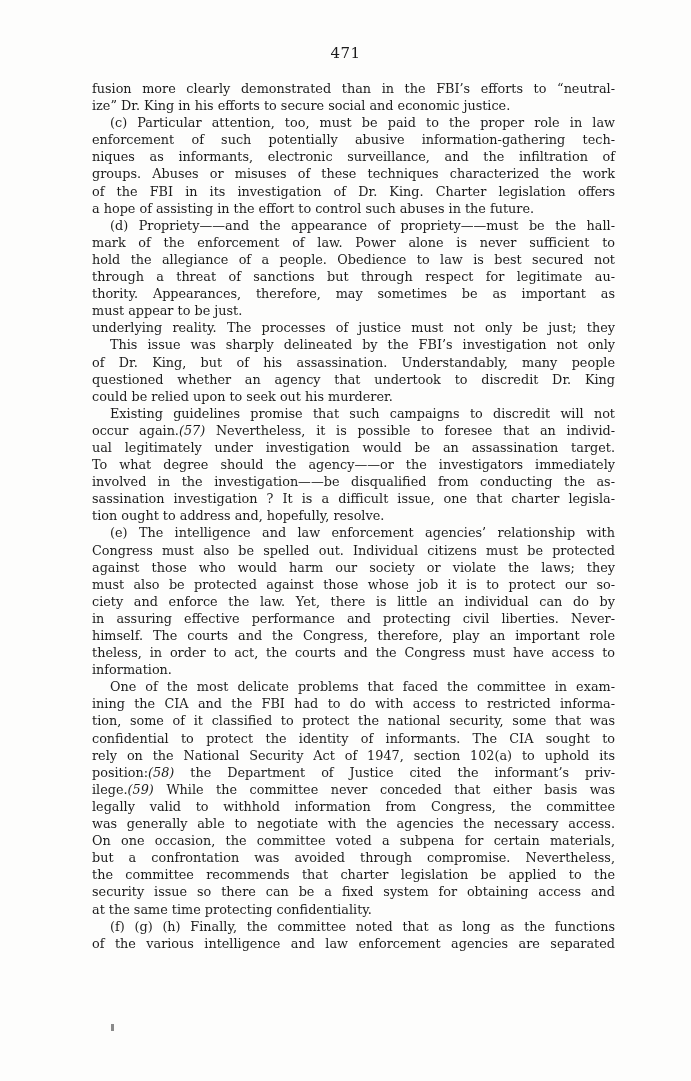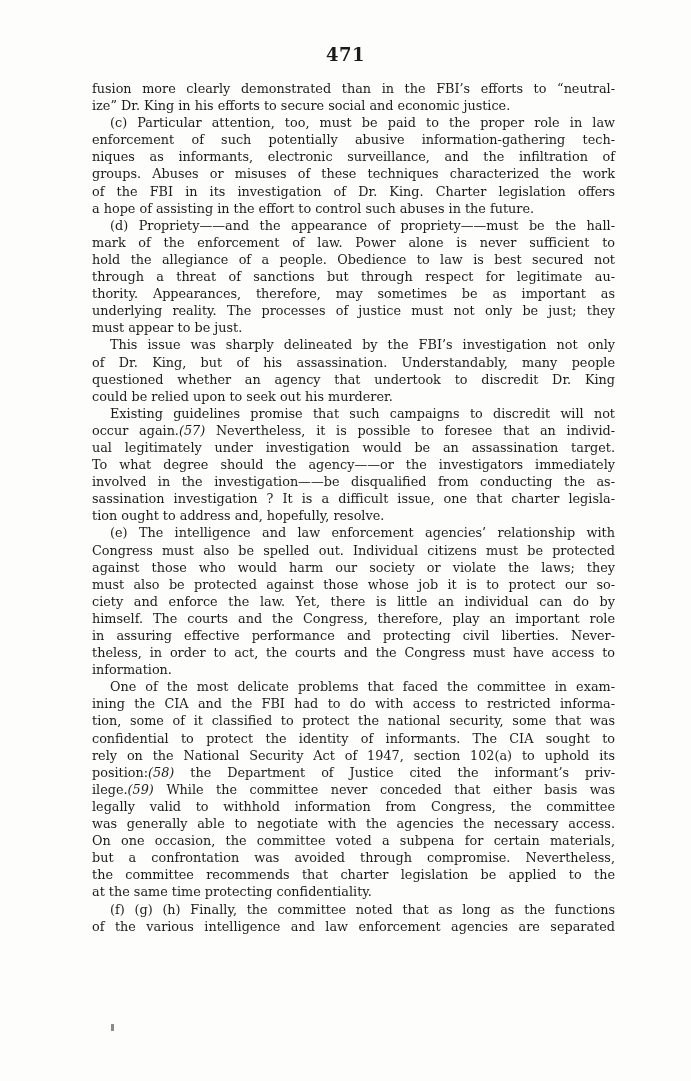--- a/index.html
+++ b/index.html
@@ -20,22 +20,22 @@
     width: 691px;
     height: 1081px;
     background: var(--paper, #fdfdfc);
   }
   .page-number {
     position: absolute;
     top: 44px;
     left: 0;
     width: 691px;
     text-align: center;
-    font-size: 18px;
-    font-weight: bold;
+    font-size: 15px;
+    font-weight: normal;
     letter-spacing: 0.5px;
     color: var(--ink, #1b1b1b);
   }
   .text-block {
     position: absolute;
     top: 80px;
     left: 92px;
     width: 523px;
     color: var(--ink, #1b1b1b);
     font-size: 12.8px;
@@ -77,53 +77,54 @@
       <div class="line">enforcement of such potentially abusive information-gathering tech-</div>
       <div class="line">niques as informants, electronic surveillance, and the infiltration of</div>
       <div class="line">groups. Abuses or misuses of these techniques characterized the work</div>
       <div class="line">of the FBI in its investigation of Dr. King. Charter legislation offers</div>
       <div class="line last">a hope of assisting in the effort to control such abuses in the future.</div>
       <div class="line indent">(d) Propriety——and the appearance of propriety——must be the hall-</div>
       <div class="line">mark of the enforcement of law. Power alone is never sufficient to</div>
       <div class="line">hold the allegiance of a people. Obedience to law is best secured not</div>
       <div class="line">through a threat of sanctions but through respect for legitimate au-</div>
       <div class="line">thority. Appearances, therefore, may sometimes be as important as</div>
+      <div class="line last">must appear to be just.</div>
       <div class="line">underlying reality. The processes of justice must not only be just; they</div>
-      <div class="line last">must appear to be just.</div>
       <div class="line indent">This issue was sharply delineated by the FBI’s investigation not only</div>
       <div class="line">of Dr. King, but of his assassination. Understandably, many people</div>
       <div class="line">questioned whether an agency that undertook to discredit Dr. King</div>
       <div class="line last">could be relied upon to seek out his murderer.</div>
       <div class="line indent">Existing guidelines promise that such campaigns to discredit will not</div>
       <div class="line">occur again.<i>(57)</i> Nevertheless, it is possible to foresee that an individ-</div>
       <div class="line">ual legitimately under investigation would be an assassination target.</div>
       <div class="line">To what degree should the agency——or the investigators immediately</div>
       <div class="line">involved in the investigation——be disqualified from conducting the as-</div>
       <div class="line">sassination investigation ? It is a difficult issue, one that charter legisla-</div>
       <div class="line last">tion ought to address and, hopefully, resolve.</div>
       <div class="line indent">(e) The intelligence and law enforcement agencies’ relationship with</div>
       <div class="line">Congress must also be spelled out. Individual citizens must be protected</div>
       <div class="line">against those who would harm our society or violate the laws; they</div>
       <div class="line">must also be protected against those whose job it is to protect our so-</div>
       <div class="line">ciety and enforce the law. Yet, there is little an individual can do by</div>
+      <div class="line">in assuring effective performance and protecting civil liberties. Never-</div>
       <div class="line">himself. The courts and the Congress, therefore, play an important role</div>
-      <div class="line">in assuring effective performance and protecting civil liberties. Never-</div>
       <div class="line">theless, in order to act, the courts and the Congress must have access to</div>
       <div class="line last">information.</div>
       <div class="line indent">One of the most delicate problems that faced the committee in exam-</div>
       <div class="line">ining the CIA and the FBI had to do with access to restricted informa-</div>
       <div class="line">tion, some of it classified to protect the national security, some that was</div>
       <div class="line">confidential to protect the identity of informants. The CIA sought to</div>
       <div class="line">rely on the National Security Act of 1947, section 102(a) to uphold its</div>
       <div class="line">position:<i>(58)</i> the Department of Justice cited the informant’s priv-</div>
       <div class="line">ilege.<i>(59)</i> While the committee never conceded that either basis was</div>
       <div class="line">legally valid to withhold information from Congress, the committee</div>
       <div class="line">was generally able to negotiate with the agencies the necessary access.</div>
       <div class="line">On one occasion, the committee voted a subpena for certain materials,</div>
       <div class="line">but a confrontation was avoided through compromise. Nevertheless,</div>
       <div class="line">the committee recommends that charter legislation be applied to the</div>
+      <div class="line">security issue so there can be a fixed system for obtaining access and</div>
       <div class="line last">at the same time protecting confidentiality.</div>
       <div class="line indent">(f) (g) (h) Finally, the committee noted that as long as the functions</div>
       <div class="line">of the various intelligence and law enforcement agencies are separated</div>
     </div>
 
   <div class="speck"></div>
 </div>
 
 </body></html>

